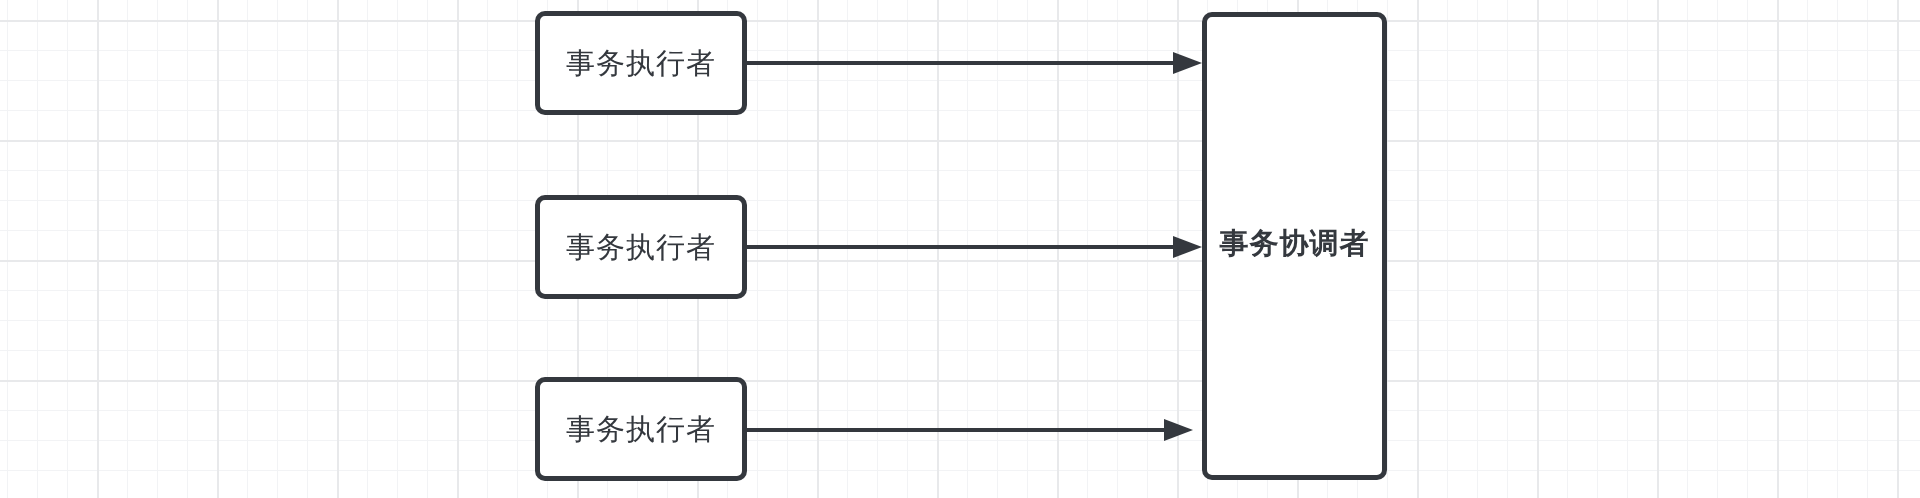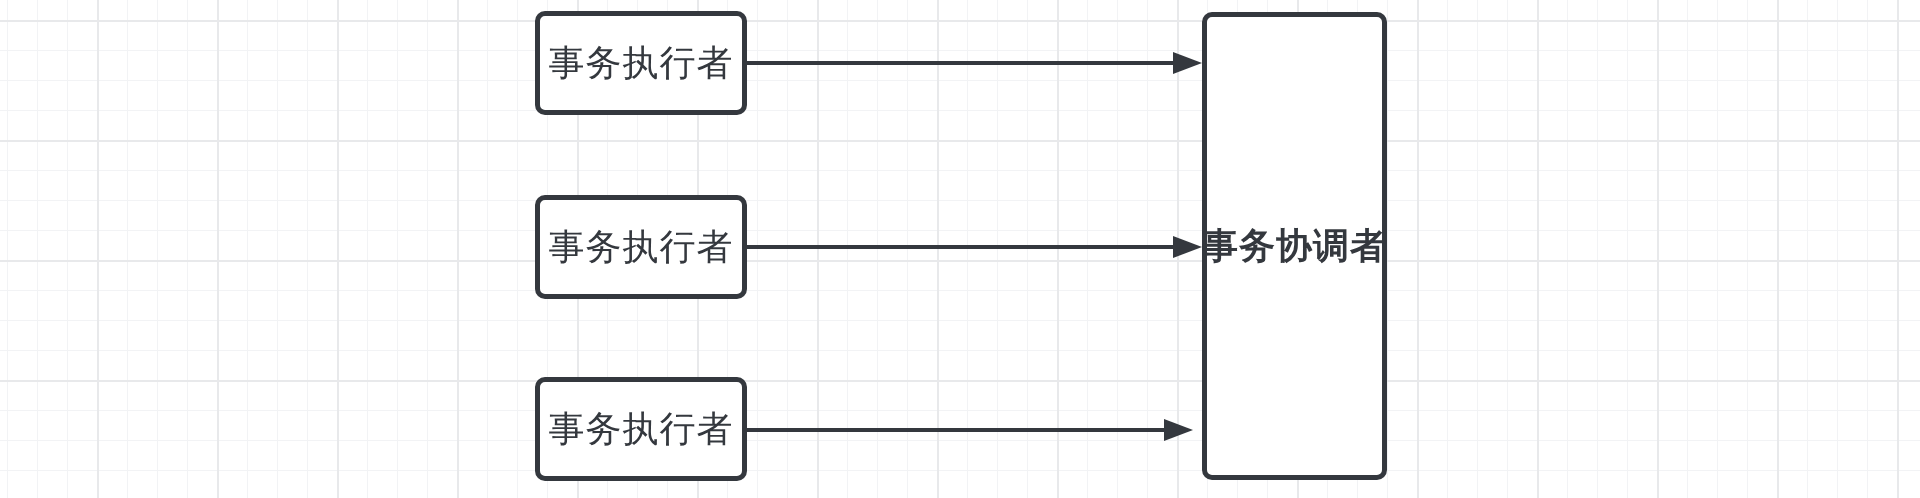--- a/index.html
+++ b/index.html
@@ -45,32 +45,32 @@
     position: absolute;
     background: var(--shape-fill);
     border: 5px solid var(--stroke-color);
     border-radius: 10px;
     display: flex;
     align-items: center;
     justify-content: center;
   }
   .node .label {
     color: var(--stroke-color);
-    font-size: 36px;
+    font-size: 29px;
     line-height: 1.2;
     letter-spacing: 1px;
     white-space: nowrap;
     text-align: center;
   }
   .executor { left: 535px; width: 212px; height: 104px; }
   .executor-1 { top: 11px; }
   .executor-2 { top: 195px; }
   .executor-3 { top: 377px; }
   .coordinator { left: 1202px; top: 12px; width: 185px; height: 468px; }
-  .coordinator .label { font-weight: bold; }
+  .coordinator .label { font-weight: bold; font-family: Liberation Mono, monospace; }
 </style>
 </head>
 <body>
 
 <div class="canvas">
 
   <svg class="edges" width="1920" height="498" viewBox="0 0 1920 498">
     <g>
       <line x1="747" y1="63" x2="1176" y2="63"></line>
       <polygon points="1202,63 1173,52 1173,74"></polygon>

